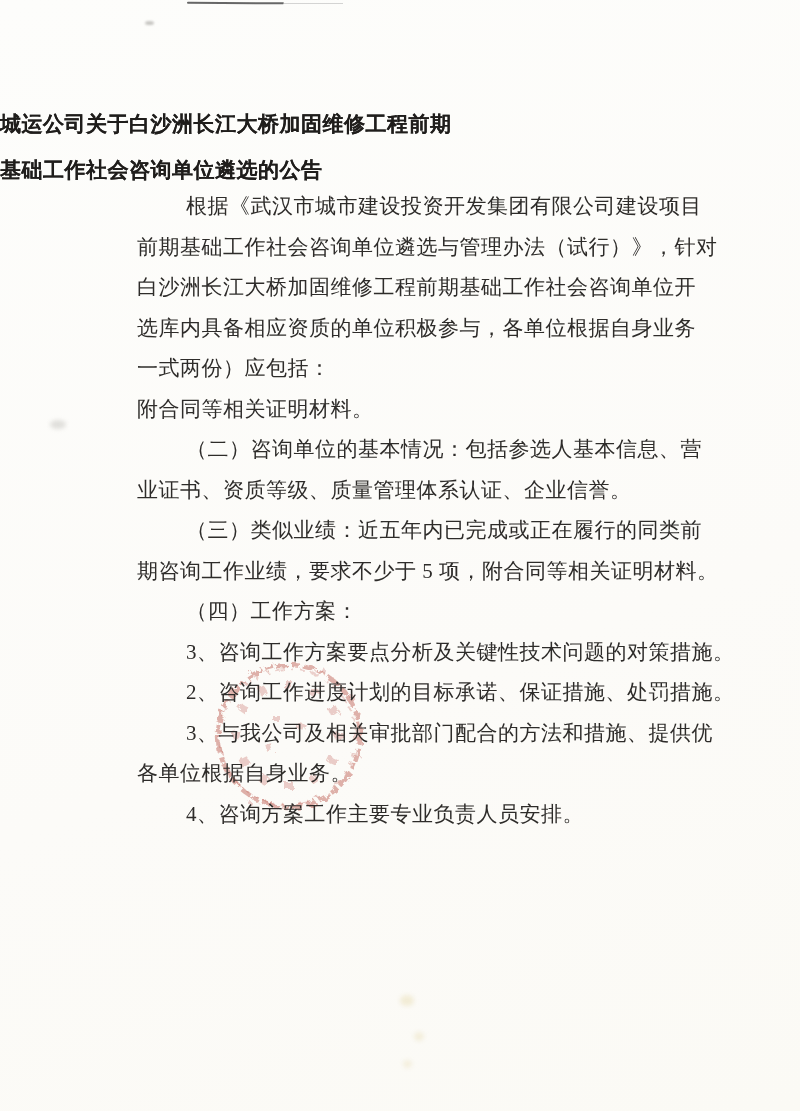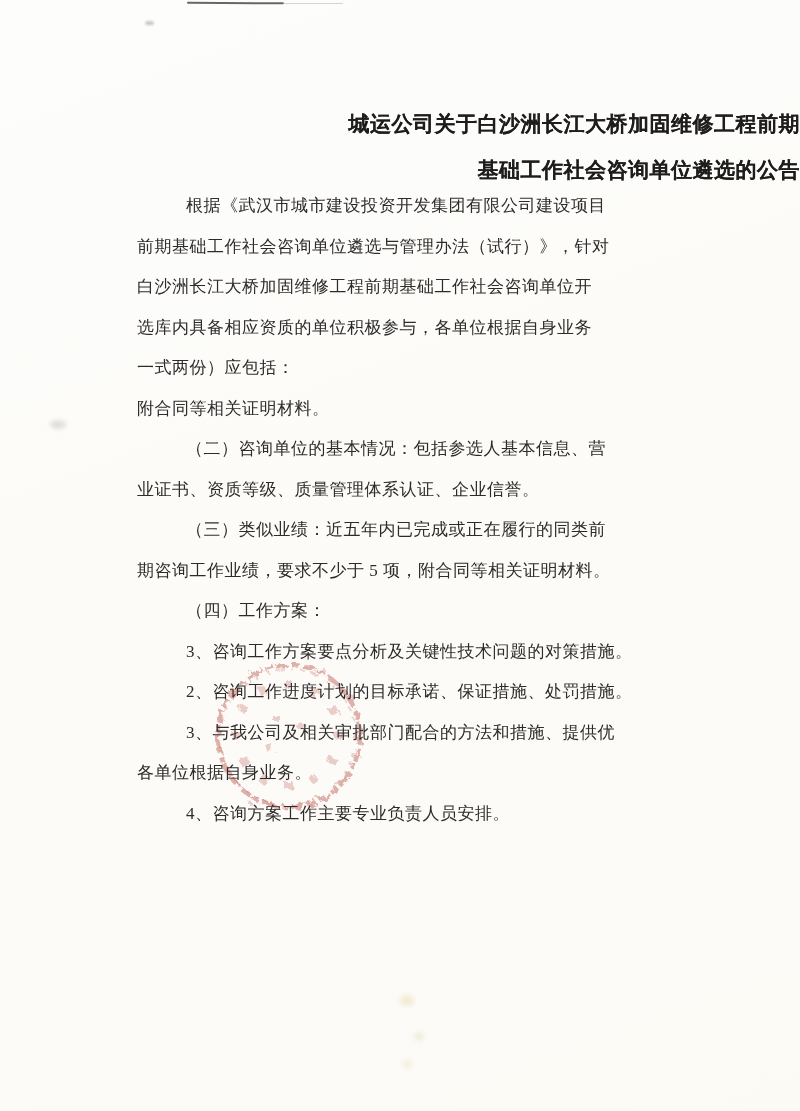--- a/index.html
+++ b/index.html
@@ -42,34 +42,34 @@
     left: 414px; top: 1032px; width: 10px; height: 9px;
     background: #f3eedb; border-radius: 50%; filter: blur(2px);
   }
   .cream-speck-3 {
     left: 403px; top: 1060px; width: 9px; height: 8px;
     background: #f4efdd; border-radius: 50%; filter: blur(2px);
   }
   
   .title-block {
     position: absolute; left: 0; top: 101px; width: 800px;
-    text-align: right; z-index: 3;
+    text-align: left; z-index: 3;
   }
   .title-line {
     font-size: 21px; font-weight: 700; color: #1f1d1b;
     line-height: 46px; letter-spacing: 0.5px;
     text-shadow: 0 0 0.5px #3a3a3a;
   }
   
   .body-text {
     position: absolute; left: 137px; top: 186px; width: 540px;
     z-index: 2;
   }
   .body-text .line {
-    font-size: 17px; color: #2e2c2a;
+    font-size: 21px; color: #2e2c2a;
     line-height: 40.5px; letter-spacing: 0.5px;
     white-space: nowrap;
   }
   .body-text .line.indent { text-indent: 49px; }
   
   .stamp {
     position: absolute; left: 203px; top: 652px;
     z-index: 1; opacity: 0.8;
   }
 </style>

